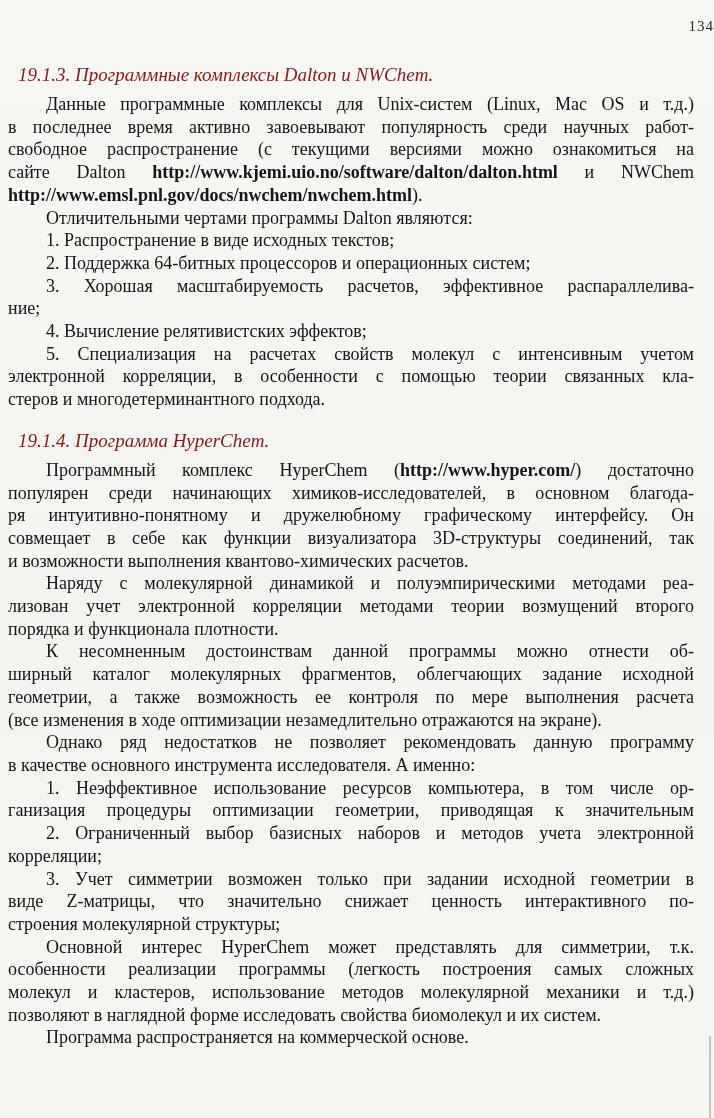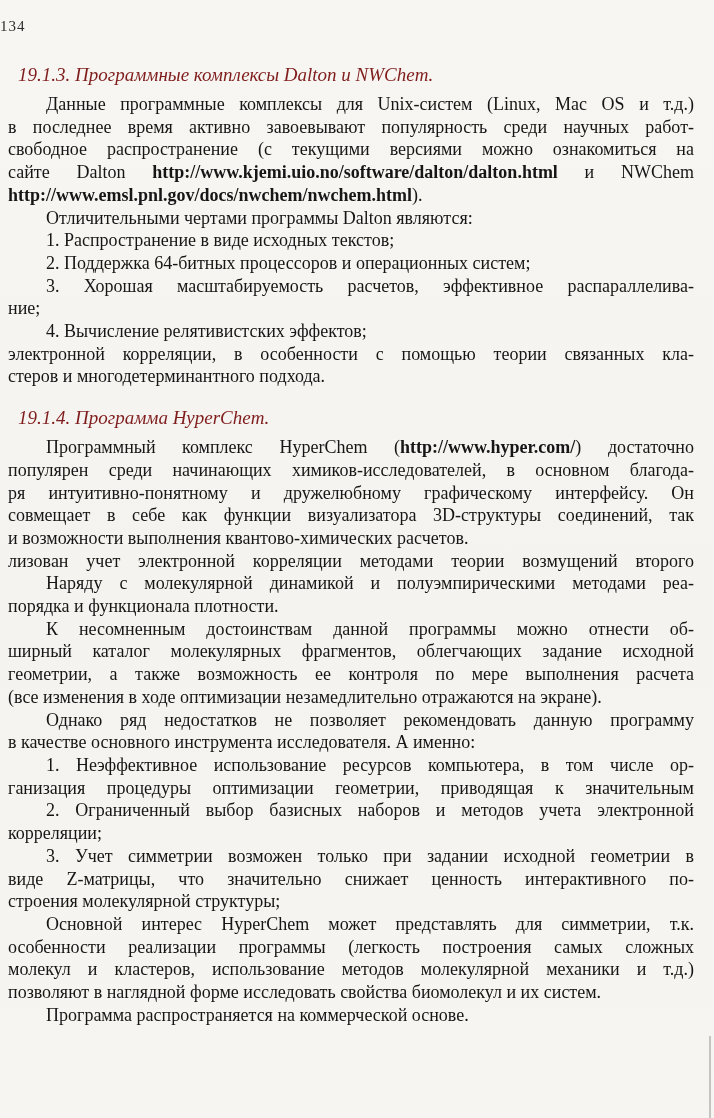--- a/index.html
+++ b/index.html
@@ -7,21 +7,21 @@
     width: 714px; height: 1118px;
     position: relative;
     overflow: hidden;
     background: linear-gradient(180deg, #f7f6f2 0%, #f4f3ef 55%, #f6f5f1 100%);
     font-family: "Liberation Serif", serif;
     color: #1a1a1a;
   }
   .page-number {
     position: absolute;
     top: 18px; left: 0; right: 0;
-    text-align: left;
+    text-align: right;
     font-size: 15px;
     letter-spacing: 1px;
     color: #2b2b2b;
   }
   .content {
     position: absolute;
     left: 8px; right: 20px; top: 63px;
   }
   .heading {
     font-style: italic;
@@ -74,34 +74,35 @@
       <div class="line first last"><span>2. Поддержка 64-битных процессоров и операционных систем;</span></div>
     </div>
     <div class="para">
       <div class="line first"><span>3. Хорошая масштабируемость расчетов, эффективное распараллелива-</span></div>
       <div class="line last"><span>ние;</span></div>
     </div>
     <div class="para">
       <div class="line first last"><span>4. Вычисление релятивистских эффектов;</span></div>
     </div>
     <div class="para">
+      <div class="line first"><span>5. Специализация на расчетах свойств молекул с интенсивным учетом</span></div>
       <div class="line"><span>электронной корреляции, в особенности с помощью теории связанных кла-</span></div>
       <div class="line last"><span>стеров и многодетерминантного подхода.</span></div>
     </div>
     <div class="heading">19.1.4. Программа HyperChem.</div>
     <div class="para">
       <div class="line first"><span>Программный комплекс HyperChem (</span><span class="bold">http://www.hyper.com/</span><span>) достаточно</span></div>
       <div class="line"><span>популярен среди начинающих химиков-исследователей, в основном благода-</span></div>
       <div class="line"><span>ря интуитивно-понятному и дружелюбному графическому интерфейсу. Он</span></div>
       <div class="line"><span>совмещает в себе как функции визуализатора 3D-структуры соединений, так</span></div>
       <div class="line last"><span>и возможности выполнения квантово-химических расчетов.</span></div>
     </div>
     <div class="para">
+      <div class="line first"><span>Наряду с молекулярной динамикой и полуэмпирическими методами реа-</span></div>
       <div class="line"><span>лизован учет электронной корреляции методами теории возмущений второго</span></div>
-      <div class="line first"><span>Наряду с молекулярной динамикой и полуэмпирическими методами реа-</span></div>
       <div class="line last"><span>порядка и функционала плотности.</span></div>
     </div>
     <div class="para">
       <div class="line first"><span>К несомненным достоинствам данной программы можно отнести об-</span></div>
       <div class="line"><span>ширный каталог молекулярных фрагментов, облегчающих задание исходной</span></div>
       <div class="line"><span>геометрии, а также возможность ее контроля по мере выполнения расчета</span></div>
       <div class="line last"><span>(все изменения в ходе оптимизации незамедлительно отражаются на экране).</span></div>
     </div>
     <div class="para">
       <div class="line first"><span>Однако ряд недостатков не позволяет рекомендовать данную программу</span></div>

